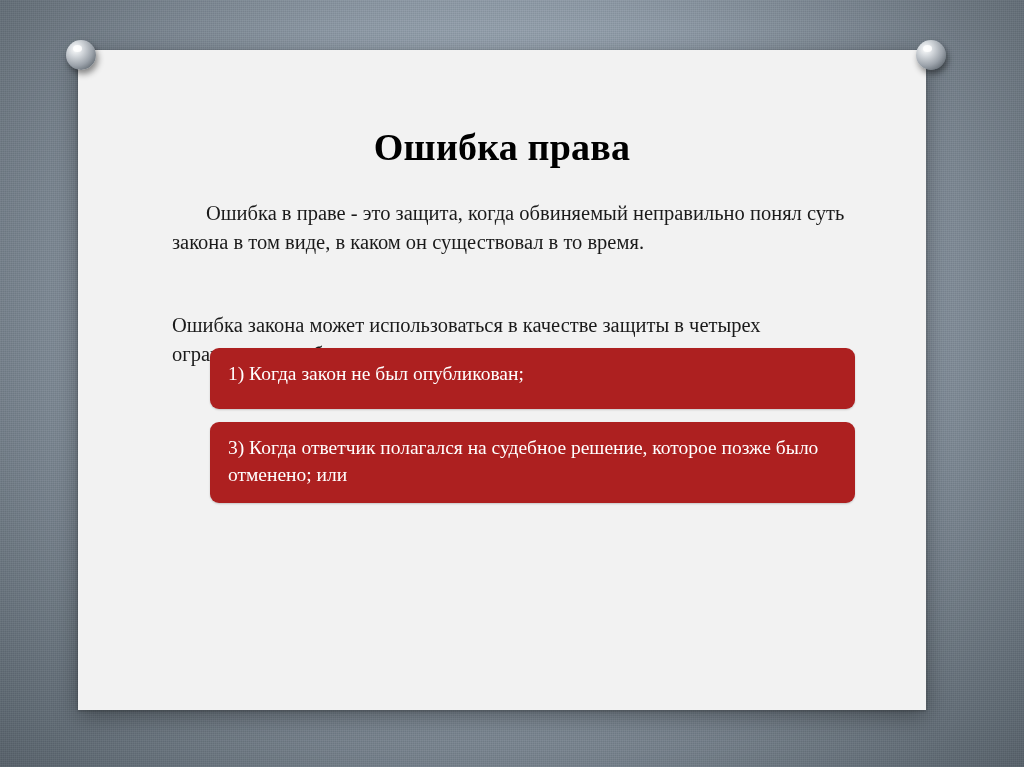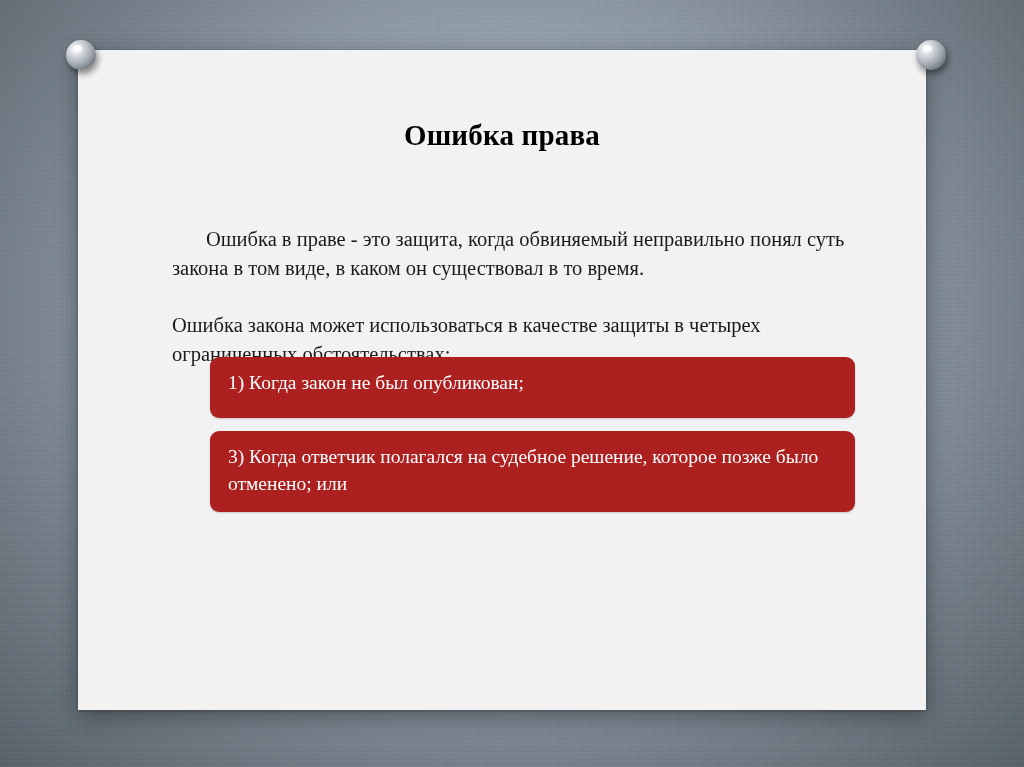--- a/index.html
+++ b/index.html
@@ -80,43 +80,42 @@
   .pin-left { left: 66px; top: 40px; }
   .pin-right { left: 916px; top: 40px; }
 
   
   .title {
     position: absolute;
     left: 0;
     right: 0;
     top: 50px;
     text-align: center;
-    font-size: 29px;
+    font-size: 38px;
     font-weight: bold;
     color: #000000;
     letter-spacing: 0.2px;
   }
 
   .body-text {
     position: absolute;
     left: 94px;
     width: 690px;
     font-size: 20.5px;
     color: #1a1a1a;
     line-height: 1.42;
   }
-  .para-1 { top: 154px; text-indent: 34px; }
+  .para-1 { top: 128px; text-indent: 34px; }
   .para-2 { top: 240px; }
 
   .box-list {
     position: absolute;
     left: 132px;
     top: 298px;
     width: 645px;
-    margin-top: 9px;
   }
   .box {
     background: #ad2020;
     color: #ffffff;
     border-radius: 9px;
     padding: 13px 18px 14px 18px;
     margin-bottom: 13px;
     font-size: 19.5px;
     line-height: 1.38;
     box-shadow: 0 1px 2px rgba(0,0,0,0.18);

